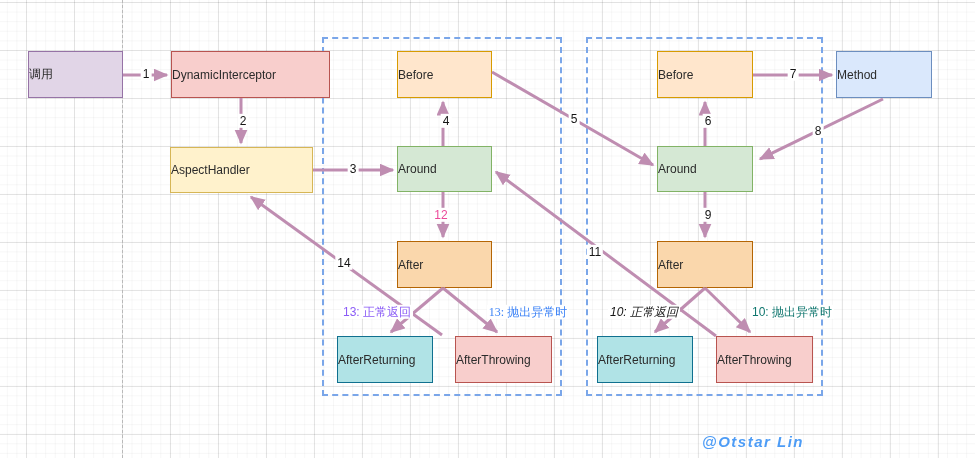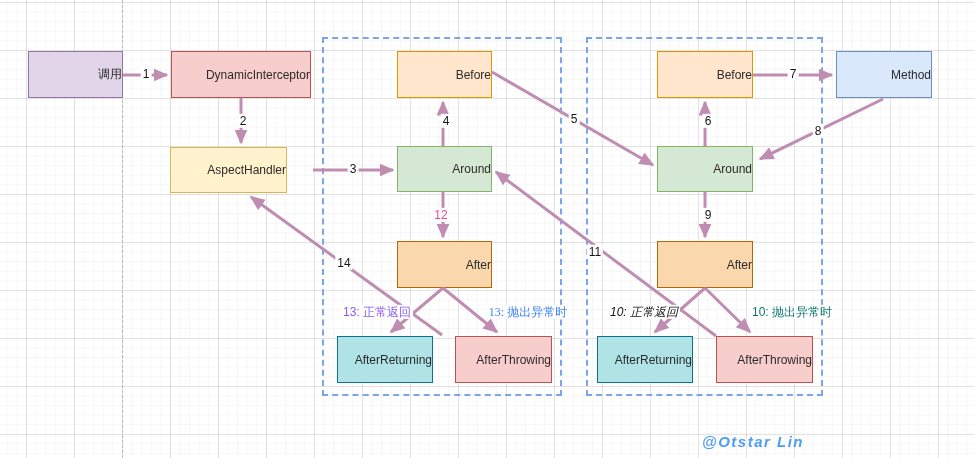--- a/index.html
+++ b/index.html
@@ -11,21 +11,21 @@
       linear-gradient(to bottom, rgba(0,0,0,0.085) 1px, transparent 1px),
       linear-gradient(to right, rgba(0,0,0,0.032) 1px, transparent 1px),
       linear-gradient(to bottom, rgba(0,0,0,0.032) 1px, transparent 1px);
     background-size:48px 48px,48px 48px,9.6px 9.6px,9.6px 9.6px;
     background-position:26px 2px,26px 2px,26px 2px,26px 2px;
   }
   .page-divider{position:absolute;top:0;bottom:0;width:0;border-left:1px dashed #b9b9b9;z-index:1;}
   .group-rect{position:absolute;border:2px dashed #7aa6e9;box-sizing:border-box;z-index:1;background:transparent;}
   .node{
     position:absolute;box-sizing:border-box;border:1px solid #000;
-    display:flex;align-items:center;justify-content:flex-end;
+    display:flex;align-items:center;justify-content:flex-start;
     font-size:12px;color:#2b2b2b;z-index:2;cursor:pointer;text-align:center;
   }
   .edges-svg{position:absolute;left:0;top:0;z-index:3;pointer-events:none;}
   .edges-svg line{pointer-events:stroke;cursor:pointer;}
   .edge-label{
     position:absolute;transform:translate(-50%,-50%);
     font-size:12px;line-height:1.2;color:#151515;background:#ffffff;
     padding:0 2px;white-space:nowrap;z-index:4;
   }
   .watermark{
@@ -66,24 +66,24 @@
       <line x1="443" y1="192" x2="443" y2="237" stroke="#bf8db1" stroke-width="3" marker-end="url(#arrowhead)" class="edge"></line>
       <line x1="443" y1="288" x2="391" y2="332" stroke="#bf8db1" stroke-width="3" marker-end="url(#arrowhead)" class="edge"></line>
       <line x1="443" y1="288" x2="497" y2="332" stroke="#bf8db1" stroke-width="3" marker-end="url(#arrowhead)" class="edge"></line>
       <line x1="442" y1="335" x2="251" y2="197" stroke="#bf8db1" stroke-width="3" marker-end="url(#arrowhead)" class="edge"></line>
     </svg>
 
   <div id="nodes-layer">
       <div class="node" style="left: 28px; top: 51px; width: 95px; height: 47px; background: rgb(225, 213, 231); border-color: rgb(150, 115, 166); color: rgb(43, 43, 43);">
         <span>调用</span>
       </div>
-      <div class="node" style="left: 171px; top: 51px; width: 140px; height: 47px; background: rgb(248, 206, 204); border-color: rgb(184, 84, 80); color: rgb(43, 43, 43);">
+      <div class="node" style="left: 171px; top: 51px; width: 159px; height: 47px; background: rgb(248, 206, 204); border-color: rgb(184, 84, 80); color: rgb(43, 43, 43);">
         <span>DynamicInterceptor</span>
       </div>
-      <div class="node" style="left: 170px; top: 147px; width: 117px; height: 46px; background: rgb(255, 242, 204); border-color: rgb(214, 182, 86); color: rgb(43, 43, 43);">
+      <div class="node" style="left: 170px; top: 147px; width: 143px; height: 46px; background: rgb(255, 242, 204); border-color: rgb(214, 182, 86); color: rgb(43, 43, 43);">
         <span>AspectHandler</span>
       </div>
       <div class="node" style="left: 397px; top: 51px; width: 95px; height: 47px; background: rgb(255, 230, 204); border-color: rgb(215, 155, 0); color: rgb(43, 43, 43);">
         <span>Before</span>
       </div>
       <div class="node" style="left: 397px; top: 146px; width: 95px; height: 46px; background: rgb(213, 232, 212); border-color: rgb(130, 179, 102); color: rgb(43, 43, 43);">
         <span>Around</span>
       </div>
       <div class="node" style="left: 397px; top: 241px; width: 95px; height: 47px; background: rgb(250, 215, 172); border-color: rgb(180, 101, 4); color: rgb(43, 43, 43);">
         <span>After</span>

